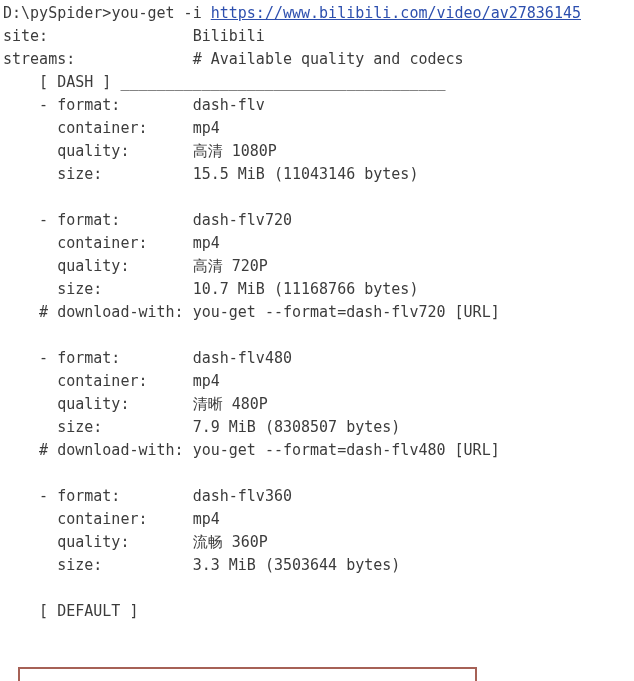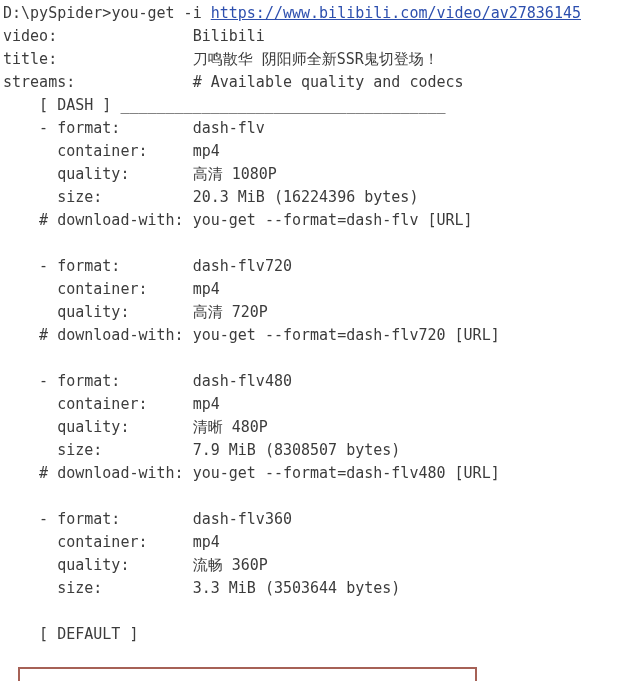--- a/index.html
+++ b/index.html
@@ -36,42 +36,41 @@
     background: transparent;
   }
 </style>
 </head>
 <body>
 
 <div class="terminal">
 
   <div class="line"><span>D:\pySpider&gt;</span><span>you-get -i </span><a class="url">https://www.bilibili.com/video/av27836145</a></div>
 
-  <div class="line"><span class="k">video:</span><span class="v">Bilibili</span></div>
+  <div class="line"><span class="k">site:</span><span class="v">Bilibili</span></div>
 
-  <div class="line"><span class="k">title:</span><span class="v">刀鸣散华 阴阳师全新SSR鬼切登场！</span></div>
 
   <div class="line"><span class="k">streams:</span><span class="v"># Available quality and codecs</span></div>
 
   <div class="line"><span class="hdr">[ DASH ]</span><span class="rule">____________________________________</span></div>
 
   <div>
     <div class="line"><span class="k i4">- format:</span><span class="v">dash-flv</span></div>
     <div class="line"><span class="k i6">container:</span><span class="v">mp4</span></div>
     <div class="line"><span class="k i6">quality:</span><span class="v">高清 1080P</span></div>
-    <div class="line"><span class="k i6">size:</span><span class="v">20.3 MiB (16224396 bytes)</span></div>
-    <div class="line"><span class="k i4"># download-with:</span><span class="v">you-get --format=dash-flv [URL]</span></div>
+    <div class="line"><span class="k i6">size:</span><span class="v">15.5 MiB (11043146 bytes)</span></div>
   </div>
 
   <div class="line"></div>
 
   <div>
     <div class="line"><span class="k i4">- format:</span><span class="v">dash-flv720</span></div>
     <div class="line"><span class="k i6">container:</span><span class="v">mp4</span></div>
     <div class="line"><span class="k i6">quality:</span><span class="v">高清 720P</span></div>
+    <div class="line"><span class="k i6">size:</span><span class="v">10.7 MiB (11168766 bytes)</span></div>
     <div class="line"><span class="k i4"># download-with:</span><span class="v">you-get --format=dash-flv720 [URL]</span></div>
   </div>
 
   <div class="line"></div>
 
   <div>
     <div class="line"><span class="k i4">- format:</span><span class="v">dash-flv480</span></div>
     <div class="line"><span class="k i6">container:</span><span class="v">mp4</span></div>
     <div class="line"><span class="k i6">quality:</span><span class="v">清晰 480P</span></div>
     <div class="line"><span class="k i6">size:</span><span class="v">7.9 MiB (8308507 bytes)</span></div>

